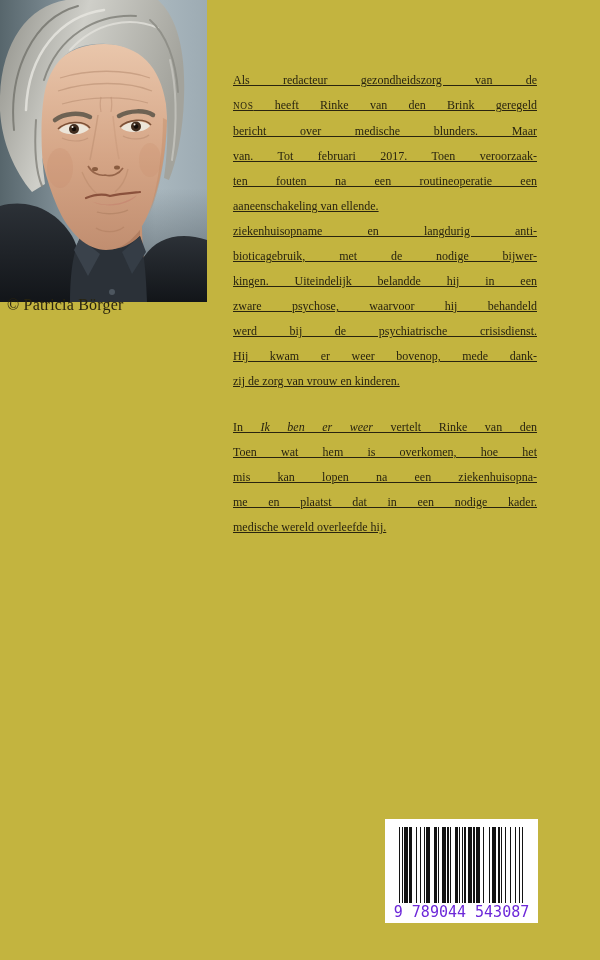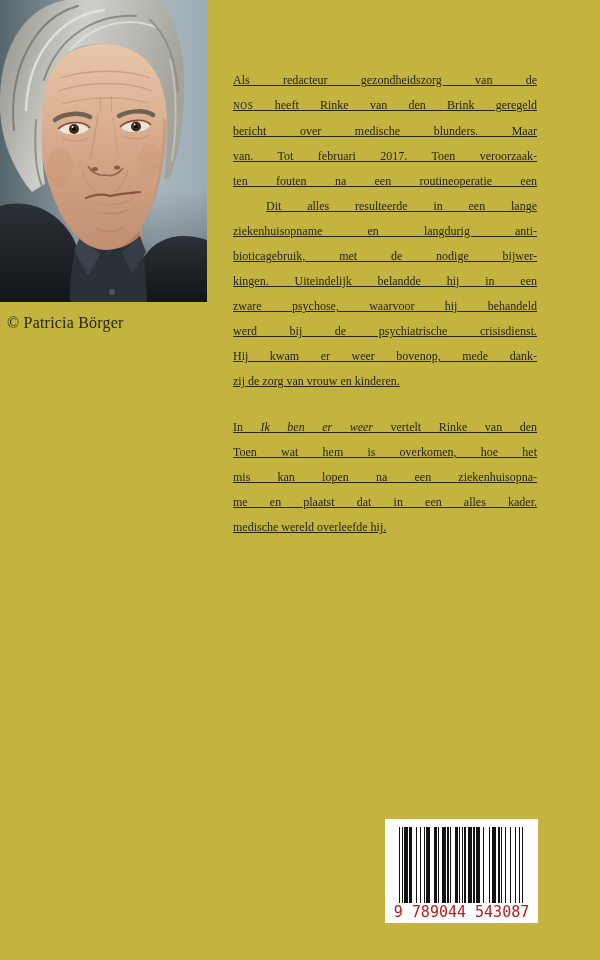--- a/index.html
+++ b/index.html
@@ -9,21 +9,21 @@
     font-family: "Liberation Serif", serif;
     overflow: hidden;
   }
   .cover { position: absolute; left: 0; top: 0; width: 600px; height: 960px; }
 
   
   .photo { position: absolute; left: 0; top: 0; width: 207px; height: 302px; overflow: hidden; }
   .photo svg { display: block; }
 
   .credit {
-    position: absolute; left: 7px; top: 314px;
+    position: absolute; left: 7px; top: 296px;
     font-size: 16px; line-height: 18px;
     color: var(--body-text, #29240f);
     letter-spacing: 0.2px;
   }
 
   
   .blurb {
     position: absolute; left: 233px; top: 68px; width: 304px;
     font-size: 12px; line-height: 25px;
     color: var(--body-text, #29240f);
@@ -41,21 +41,21 @@
   .barcode-box {
     position: absolute; left: 385px; top: 819px; width: 153px; height: 104px;
     background: var(--barcode-background, #ffffff);
   }
   .barcode-box svg.bars { position: absolute; left: 14px; top: 8px; }
   .barcode-box svg.bars rect { fill: var(--barcode-bars, #131313); }
   .barcode-number {
     position: absolute; left: 0; right: 0; bottom: 3px;
     text-align: center;
     font-family: "DejaVu Sans Mono", monospace;
-    font-size: 15px; line-height: 16px; color: #b91c1c;
+    font-size: 15px; line-height: 16px; color: #6d28d9;
   }
   .barcode-number span {
     background: var(--barcode-background, #ffffff);
     padding: 0 2px;
   }
 </style>
 </head>
 <body>
 
 <div class="cover">
@@ -173,36 +173,36 @@
 
   <div class="credit">© Patricia Börger</div>
 
   <div class="blurb">
       <div class="para">
         <div class="line"><span>Als redacteur gezondheidszorg van de</span></div>
         <div class="line"><span class="seg-smallcaps">NOS</span><span> heeft Rinke van den Brink geregeld</span></div>
         <div class="line"><span>bericht over medische blunders. Maar</span></div>
         <div class="line"><span>van. Tot februari 2017. Toen veroorzaak-</span></div>
         <div class="line"><span>ten fouten na een routineoperatie een</span></div>
+        <div class="line last"><span>aaneenschakeling van ellende.</span></div>
       </div>
       <div class="para">
-        <div class="line indent"><span>Dit alles resulteerde in een lange</span></div>
         <div class="line"><span>ziekenhuisopname en langdurig anti-</span></div>
         <div class="line"><span>bioticagebruik, met de nodige bijwer-</span></div>
         <div class="line"><span>kingen. Uiteindelijk belandde hij in een</span></div>
         <div class="line"><span>zware psychose, waarvoor hij behandeld</span></div>
         <div class="line"><span>werd bij de psychiatrische crisisdienst.</span></div>
         <div class="line"><span>Hij kwam er weer bovenop, mede dank-</span></div>
         <div class="line last"><span>zij de zorg van vrouw en kinderen.</span></div>
       </div>
       <div class="para gap">
         <div class="line"><span>In </span><span class="seg-italic">Ik ben er weer</span><span> vertelt Rinke van den</span></div>
         <div class="line"><span>Toen wat hem is overkomen, hoe het</span></div>
         <div class="line"><span>mis kan lopen na een ziekenhuisopna-</span></div>
-        <div class="line"><span>me en plaatst dat in een alles kader.</span></div>
+        <div class="line"><span>me en plaatst dat in een nodige kader.</span></div>
         <div class="line last"><span>medische wereld overleefde hij.</span></div>
       </div>
     </div>
 
   <div class="barcode-box">
     <svg class="bars" width="124" height="88" viewBox="0 0 95 88" preserveAspectRatio="none" shape-rendering="crispEdges" xmlns="http://www.w3.org/2000/svg">
         <rect x="0" y="0" width="1.02" height="88"></rect>
         <rect x="2" y="0" width="1.02" height="88"></rect>
         <rect x="4" y="0" width="1.02" height="76"></rect>
         <rect x="5" y="0" width="1.02" height="76"></rect>

